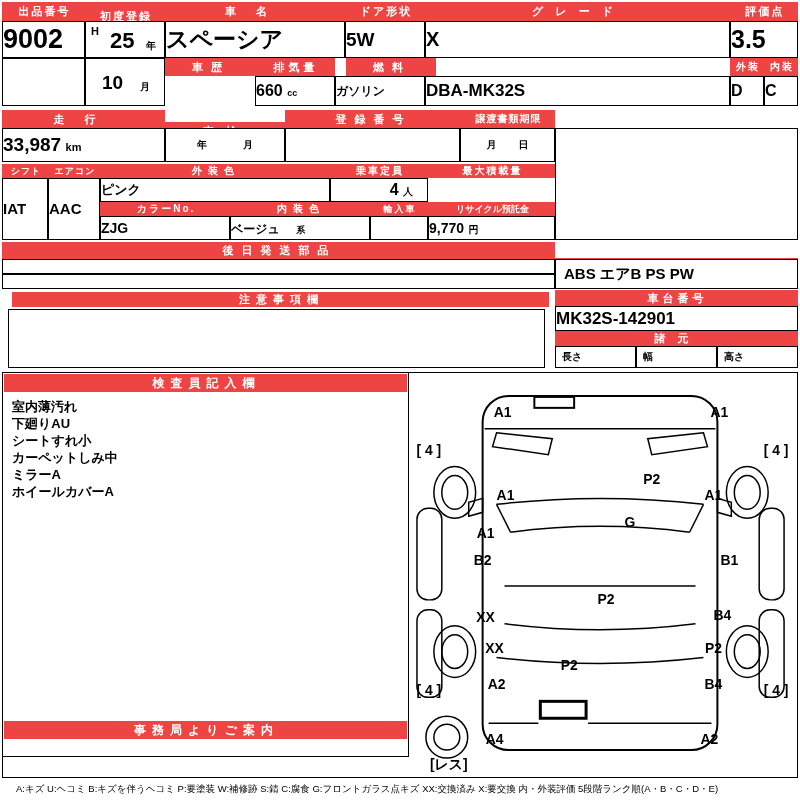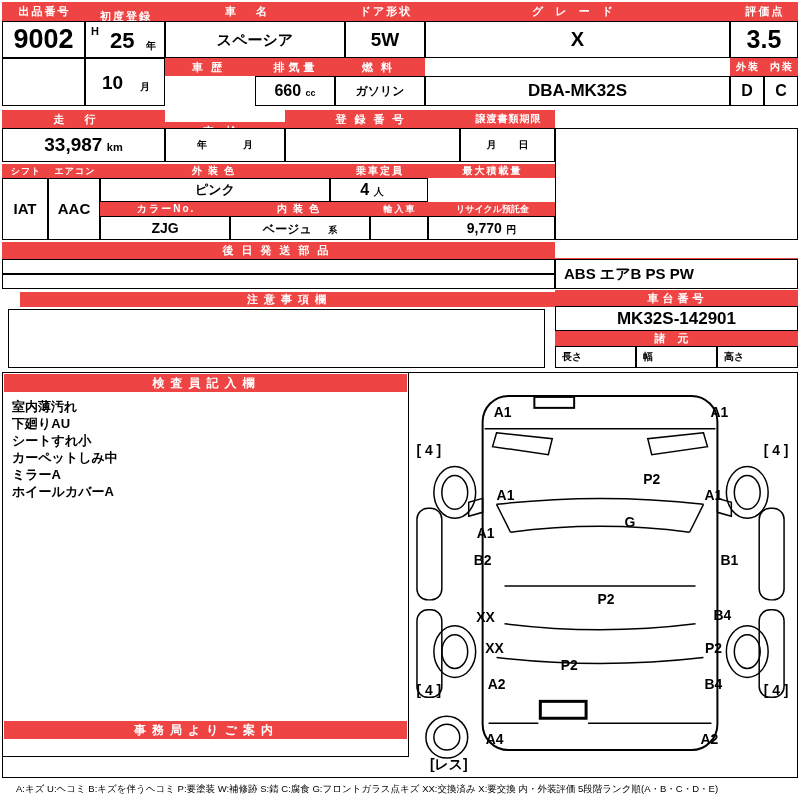--- a/index.html
+++ b/index.html
@@ -2,21 +2,21 @@
 <html><head>
 <meta charset="utf-8">
 <style>
   *{margin:0;padding:0;box-sizing:border-box}
   html,body{width:800px;height:800px}
   body{font-family:"Liberation Sans","DejaVu Sans",sans-serif;background:#fff;color:#000}
   .sheet{position:relative;width:800px;height:800px;background:#fff;overflow:hidden}
   .abs{position:absolute}
   .hdr{background:#ef4444;color:#fff;font-weight:bold;font-size:11px;display:flex;align-items:center;justify-content:center;text-indent:2px}
   .cell{background:#fff;border:1px solid #000}
-  .val{font-weight:bold;text-align:center}
+  .val{font-weight:bold;text-align:left}
   .unit{font-size:10px;font-weight:bold}
   .ls1{letter-spacing:1px}.ls2{letter-spacing:2px}.ls4{letter-spacing:4px}.ls6{letter-spacing:6px}
   .ls8{letter-spacing:8px}.ls12{letter-spacing:12px}.ls20{letter-spacing:20px}
   .f9{font-size:9px}.f10{font-size:10px}.f12{font-size:12px}
   .note-line{font-size:13px;font-weight:bold;line-height:17px;white-space:nowrap}
   .dlabel{font-family:"Liberation Sans","DejaVu Sans",sans-serif;font-size:14px;font-weight:bold;fill:#000}
   svg{display:block}
 </style>
 </head>
 <body>
@@ -31,35 +31,35 @@
   <div class="hdr abs ls2" style="left:730px;top:2px;width:68px;height:19px">評価点</div>
 
   <div class="cell val abs" style="left:2px;top:21px;width:83px;height:37px;line-height:35px;font-size:27px">9002</div>
 
   <div class="cell abs" style="left:85px;top:21px;width:80px;height:37px">
     <span class="abs" style="left:5px;top:3px;font-size:11px;font-weight:bold">H</span>
     <span class="abs" style="left:24px;top:6px;font-size:22px;font-weight:bold">25</span>
     <span class="abs" style="right:8px;bottom:4px;font-size:10px;font-weight:bold">年</span>
   </div>
 
-  <div class="cell val abs" style="left:165px;top:21px;width:180px;height:37px;line-height:35px;font-size:15px">スペーシア</div>
+  <div class="cell val abs" style="left:165px;top:21px;width:180px;height:37px;line-height:35px;font-size:23px">スペーシア</div>
   <div class="cell val abs" style="left:345px;top:21px;width:80px;height:37px;line-height:35px;font-size:19px">5W</div>
   <div class="cell val abs" style="left:425px;top:21px;width:305px;height:37px;line-height:35px;font-size:20px">X</div>
   <div class="cell val abs" style="left:730px;top:21px;width:68px;height:37px;line-height:35px;font-size:25px">3.5</div>
 
   <div class="cell abs" style="left:2px;top:58px;width:83px;height:48px"></div>
 
   <div class="cell abs" style="left:85px;top:58px;width:80px;height:48px">
     <span class="abs" style="left:16px;top:13px;font-size:19px;font-weight:bold">10</span>
     <span class="abs" style="right:14px;top:21px;font-size:10px;font-weight:bold">月</span>
   </div>
 
   <div class="hdr abs ls8" style="left:165px;top:58px;width:90px;height:18px">車歴</div>
   <div class="hdr abs ls4" style="left:255px;top:58px;width:80px;height:18px">排気量</div>
-  <div class="hdr abs ls8" style="left:335px;top:58px;width:90px;height:18px">燃料</div>
+  <div class="hdr abs ls8" style="left:346px;top:58px;width:90px;height:18px">燃料</div>
   <div class="hdr abs ls2 f10" style="left:730px;top:58px;width:34px;height:18px">外装</div>
   <div class="hdr abs ls2 f10" style="left:764px;top:58px;width:34px;height:18px">内装</div>
 
   <div class="cell val abs" style="left:255px;top:76px;width:80px;height:30px;line-height:28px">
     <span style="font-size:16px">660</span>
     <span class="unit" style="font-size:9px">cc</span>
   </div>
   <div class="cell val abs" style="left:335px;top:76px;width:90px;height:30px;line-height:28px;font-size:12px">ガソリン</div>
   <div class="cell val abs" style="left:425px;top:76px;width:305px;height:30px;line-height:28px;font-size:17px">DBA-MK32S</div>
   <div class="cell val abs" style="left:730px;top:76px;width:34px;height:30px;line-height:28px;font-size:16px">D</div>
@@ -87,21 +87,21 @@
 
   <div class="hdr abs ls1 f9" style="left:2px;top:164px;width:46px;height:14px">シフト</div>
   <div class="hdr abs ls1 f9" style="left:48px;top:164px;width:52px;height:14px">エアコン</div>
   <div class="cell val abs" style="left:48px;top:178px;width:52px;height:62px;line-height:60px;font-size:15px">AAC</div>
   <div class="cell val abs" style="left:2px;top:178px;width:46px;height:62px;line-height:60px;font-size:15px">IAT</div>
 
   <div class="hdr abs ls6 f10" style="left:100px;top:164px;width:230px;height:14px">外装色</div>
   <div class="cell val abs" style="left:100px;top:178px;width:230px;height:24px;line-height:22px;font-size:13px">ピンク</div>
 
   <div class="hdr abs ls2 f10" style="left:330px;top:164px;width:98px;height:14px">乗車定員</div>
-  <div class="cell val abs" style="left:330px;top:178px;width:98px;height:24px;line-height:22px;text-align:center;padding-right:14px">
+  <div class="cell val abs" style="left:330px;top:178px;width:98px;height:24px;line-height:22px;text-align:right;padding-right:14px">
     <span style="font-size:16px">4</span>
     <span class="unit" style="font-size:10px">人</span>
   </div>
 
   <div class="hdr abs ls2 f10" style="left:428px;top:164px;width:127px;height:14px">最大積載量</div>
 
   <div class="hdr abs ls2 f10" style="left:100px;top:202px;width:130px;height:14px">カラーNo.</div>
   <div class="cell val abs" style="left:100px;top:216px;width:130px;height:24px;line-height:22px;font-size:14px">ZJG</div>
 
   <div class="hdr abs ls6 f10" style="left:230px;top:202px;width:140px;height:14px">内装色</div>
@@ -119,21 +119,21 @@
     <span class="unit" style="font-size:10px">円</span>
   </div>
 
   <div class="hdr abs ls8" style="left:2px;top:242px;width:553px;height:17px">後日発送部品</div>
   <div class="cell abs" style="left:2px;top:259px;width:553px;height:15px"></div>
   <div class="cell abs" style="left:2px;top:274px;width:553px;height:15px"></div>
 
   <div class="hdr abs ls6" style="left:555px;top:258px;width:243px;height:17px">純正装備</div>
   <div class="cell val abs" style="left:555px;top:259px;width:243px;height:30px;line-height:28px;text-align:left;padding-left:8px;font-size:15px">ABS エアB PS PW</div>
 
-  <div class="hdr abs ls6" style="left:20px;top:292px;width:537px;height:15px">注意事項欄</div>
+  <div class="hdr abs ls6" style="left:12px;top:292px;width:537px;height:15px">注意事項欄</div>
   <div class="cell abs" style="left:8px;top:309px;width:537px;height:59px"></div>
 
   <div class="hdr abs ls4" style="left:555px;top:290px;width:243px;height:16px">車台番号</div>
   <div class="cell val abs" style="left:555px;top:306px;width:243px;height:25px;line-height:23px;font-size:17px">MK32S-142901</div>
   <div class="hdr abs ls12" style="left:555px;top:331px;width:243px;height:15px">諸元</div>
   <div class="cell abs" style="left:555px;top:346px;width:81px;height:22px;display:flex;align-items:center;padding-left:6px;font-size:10px;font-weight:bold">
     <span>長さ</span>
   </div>
   <div class="cell abs" style="left:636px;top:346px;width:81px;height:22px;display:flex;align-items:center;padding-left:6px;font-size:10px;font-weight:bold">
     <span>幅</span>

